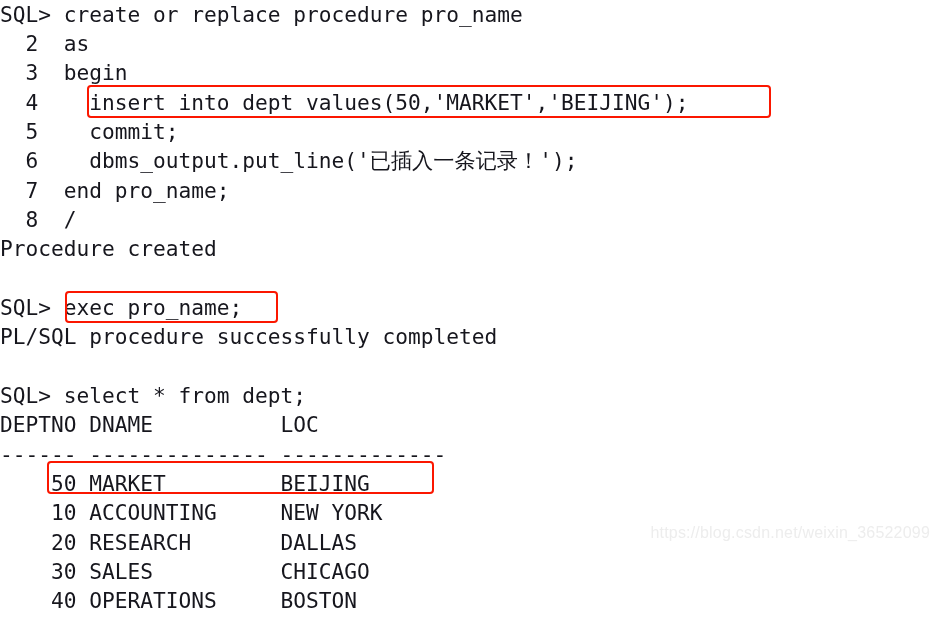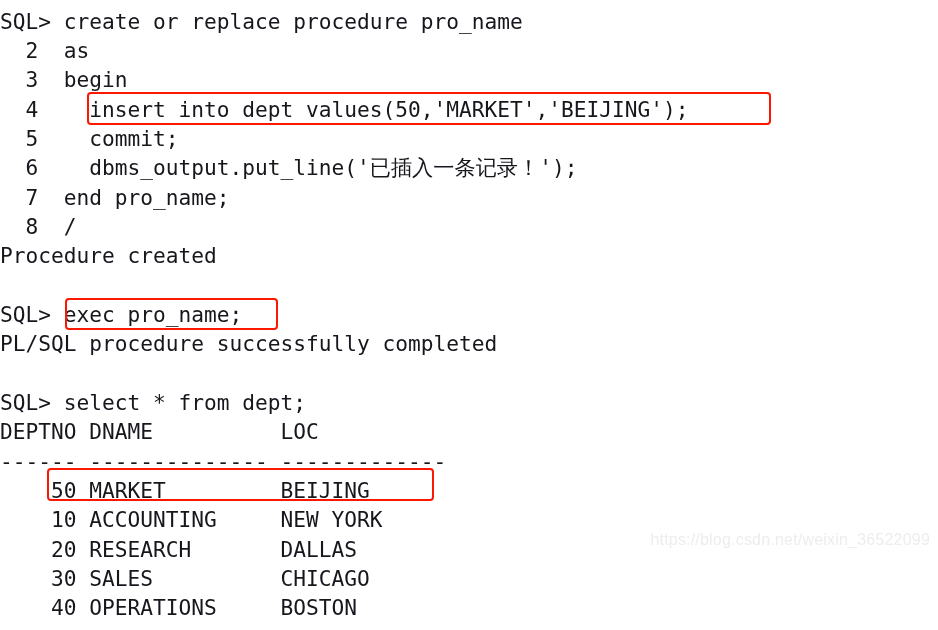--- a/index.html
+++ b/index.html
@@ -11,21 +11,21 @@
     width: 938px;
     height: 630px;
     position: relative;
     overflow: hidden;
     font-family: "DejaVu Serif", "Liberation Serif", serif;
   }
 
   #terminal {
     position: absolute;
     left: 0;
-    top: 7px;
+    top: 0;
     width: 938px;
     height: 546px;
     background: #ffffff;
   }
 
   .line {
     position: absolute;
     left: 0;
     white-space: pre;
     font-family: "DejaVu Sans Mono", "Liberation Mono", monospace;

